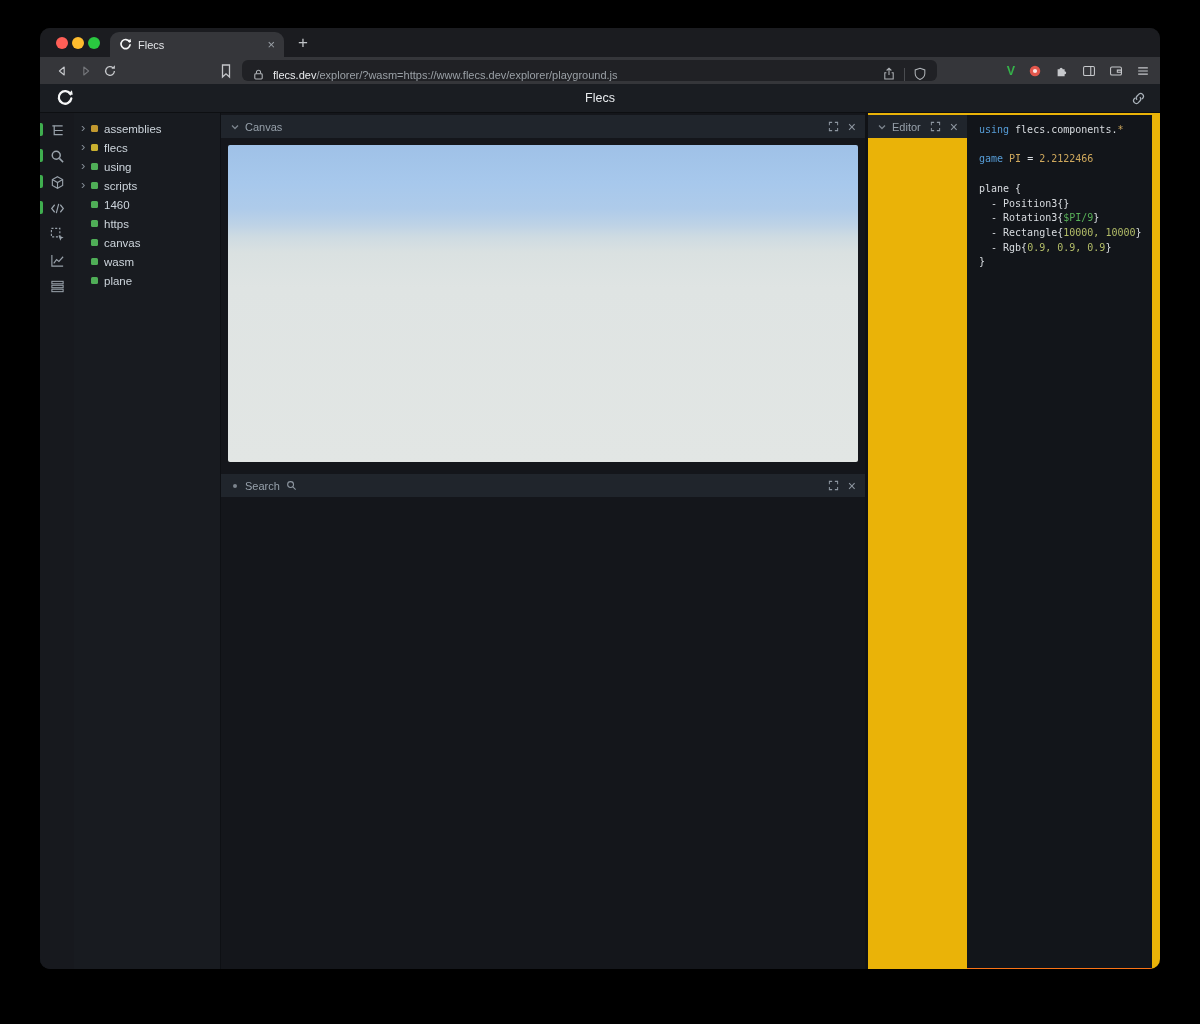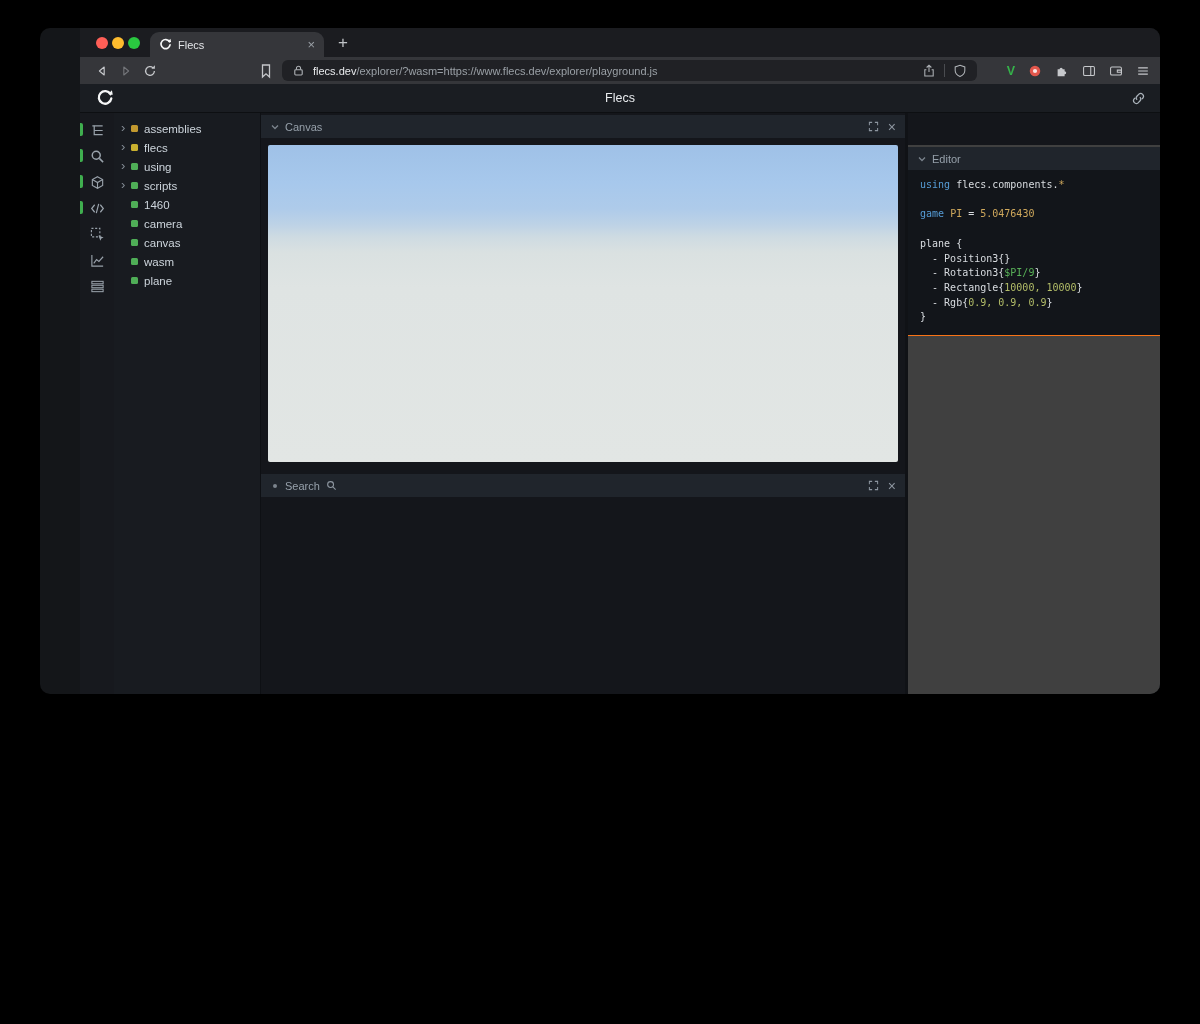--- a/index.html
+++ b/index.html
@@ -1,39 +1,39 @@
 <!DOCTYPE html>
 <html><head>
 <meta charset="utf-8">
 <style>
   * { margin:0; padding:0; box-sizing:border-box; }
   html,body { width:1200px; height:1024px; }
   body { background:#000; font-family:"Liberation Sans", sans-serif; position:relative; overflow:hidden; }
 
-  .window { position:absolute; left:40px; top:28px; width:1120px; height:666px;
+  .window { position:absolute; left:40px; top:28px; width:1120px; height:941px;
             border-radius:10px; overflow:hidden; background:#141619;
-            box-shadow:0 18px 60px rgba(0,0,0,.65);padding-left:40px; }
+            box-shadow:0 18px 60px rgba(0,0,0,.65); }
 
   
   .tabstrip { height:29px; background:#1b1c20; display:flex; align-items:flex-end; padding-left:16px; }
   .traffic { display:flex; gap:4px; align-self:center; margin-right:10px; }
   .dot { width:12px; height:12px; border-radius:50%; }
   .dot.red{background:#ff5f57} .dot.yellow{background:#febc2e} .dot.green{background:#2ac840}
   .tab { width:174px; height:25px; background:#35363a; border-radius:9px 9px 0 0;
          display:flex; align-items:center; padding:0 9px; gap:6px; }
   .tab-title { font-size:11px; color:#e4e6e9; flex:1; }
   .tab-close { color:#9aa0a6; font-size:13px; line-height:1; }
   .newtab { align-self:center; margin-left:14px; color:#c0c3c7; font-size:17px; font-weight:300; line-height:1; }
 
   .toolbar { height:27px; background:#35363a; display:flex; align-items:center; padding:0 10px; }
   .navic { width:24px; height:22px; display:flex; align-items:center; justify-content:center; color:#c6c8cb; }
   .navic.disabled { color:#737579; }
   .bookmark { margin-left:96px; color:#c6c8cb; }
   .addressbar { margin-left:8px; width:695px; height:21px; background:#202125; border-radius:6px;
-                display:flex; align-items:center; padding:0 10px; gap:8px; color:#aeb2b6; }
+                display:flex; align-items:flex-end; padding:0 10px; gap:8px; color:#aeb2b6; }
   .url { flex:1; font-size:11px; white-space:nowrap; overflow:hidden; }
   .url-domain { color:#e8eaed; }
   .url-path { color:#9aa0a6; }
   .abar-sep { width:1px; height:13px; background:#4a4c50; }
   .ext-icons { margin-left:auto; display:flex; align-items:center; gap:13px; color:#c6c8cb; }
   .ext-v { color:#35b24a; font-weight:bold; font-size:12.5px; }
 
   
   .appheader { height:29px; background:#1a1d22; border-bottom:1px solid #0d0f12;
                display:flex; align-items:center; position:relative; }
@@ -51,21 +51,21 @@
   .si-ic { width:15px; height:15px; }
 
   .treepanel { width:147px; background:#181b20; padding-top:6px; border-right:1px solid #0e1014; flex-shrink:0; }
   .tree-row { height:19px; display:flex; align-items:center; padding-left:7px; }
   .t-arrow { width:10px; color:#848d96; font-size:13px; line-height:1; transform:translateY(-1px); }
   .t-square { width:7px; height:7px; border-radius:1.5px; margin-right:6px; flex-shrink:0; }
   .t-label { font-size:11.5px; color:#cdd5dc; }
 
   .centercol { width:644px; display:flex; flex-direction:column; background:#14161b; padding-top:2px; flex-shrink:0; }
   .colgap { width:3px; background:#101216; flex-shrink:0; }
-  .editorcol { width:292px; display:flex; flex-direction:column; background:#404040; padding-top:2px; flex-shrink:0;margin-top:32px; }
+  .editorcol { width:292px; display:flex; background:#eab308; padding-top:2px; flex-shrink:0; }
 
   .phead { height:23px; background:#20252c; display:flex; align-items:center; padding:0 9px; flex-shrink:0; }
   .chev { width:10px; height:10px; color:#7b848d; }
   .ptitle { font-size:11px; color:#96a0aa; margin-left:5px; }
   .spacer { flex:1; }
   .pic { width:11px; height:11px; color:#8d96a0; margin-left:9px; }
   .pclose { color:#8d96a0; font-size:14px; line-height:1; margin-left:9px; }
   .dotmark { width:4px; height:4px; border-radius:50%; background:#7b848d; margin:0 3px; }
   .searchsm { width:11px; height:11px; color:#8d96a0; margin-left:6px; }
   .searchhead { margin-top:12px; }
@@ -284,21 +284,21 @@
             <span class="t-label">scripts</span>
           </div>
           <div class="tree-row">
             <span class="t-arrow"></span>
             <span class="t-square" style="background: rgb(79, 174, 87);"></span>
             <span class="t-label">1460</span>
           </div>
           <div class="tree-row">
             <span class="t-arrow"></span>
             <span class="t-square" style="background: rgb(79, 174, 87);"></span>
-            <span class="t-label">camera</span>
+            <span class="t-label">https</span>
           </div>
           <div class="tree-row">
             <span class="t-arrow"></span>
             <span class="t-square" style="background: rgb(79, 174, 87);"></span>
             <span class="t-label">canvas</span>
           </div>
           <div class="tree-row">
             <span class="t-arrow"></span>
             <span class="t-square" style="background: rgb(79, 174, 87);"></span>
             <span class="t-label">wasm</span>
@@ -363,21 +363,21 @@
         <span class="pic" data-icon="expand">
             <svg viewBox="0 0 12 12" fill="none" stroke="currentColor" stroke-width="1.1">
               <path d="M4.5 1.5H1.5v3M7.5 1.5h3v3M10.5 7.5v3h-3M4.5 10.5h-3v-3"></path>
             </svg>
           </span>
         <span class="pclose">×</span>
       </div>
       <div class="code" id="code">
           <div class="code-line"><span class="tok-kw">using</span><span class="tok-pl"> flecs.components.</span><span class="tok-gold">*</span></div>
           <div class="code-line">&nbsp;</div>
-          <div class="code-line"><span class="tok-kw">game</span><span class="tok-pl"> </span><span class="tok-gold">PI</span><span class="tok-pl"> = </span><span class="tok-gold">5.0476430</span></div>
+          <div class="code-line"><span class="tok-kw">game</span><span class="tok-pl"> </span><span class="tok-gold">PI</span><span class="tok-pl"> = </span><span class="tok-gold">2.2122466</span></div>
           <div class="code-line">&nbsp;</div>
           <div class="code-line"><span class="tok-pl">plane</span><span class="tok-pl"> {</span></div>
           <div class="code-line"><span class="tok-pl">  - </span><span class="tok-pl">Position3</span><span class="tok-pl">{}</span></div>
           <div class="code-line"><span class="tok-pl">  - </span><span class="tok-pl">Rotation3</span><span class="tok-pl">{</span><span class="tok-var">$PI/9</span><span class="tok-pl">}</span></div>
           <div class="code-line"><span class="tok-pl">  - </span><span class="tok-pl">Rectangle</span><span class="tok-pl">{</span><span class="tok-num">10000, 10000</span><span class="tok-pl">}</span></div>
           <div class="code-line"><span class="tok-pl">  - </span><span class="tok-pl">Rgb</span><span class="tok-pl">{</span><span class="tok-num">0.9, 0.9, 0.9</span><span class="tok-pl">}</span></div>
           <div class="code-line"><span class="tok-pl">}</span></div>
         </div>
     </div>
 

